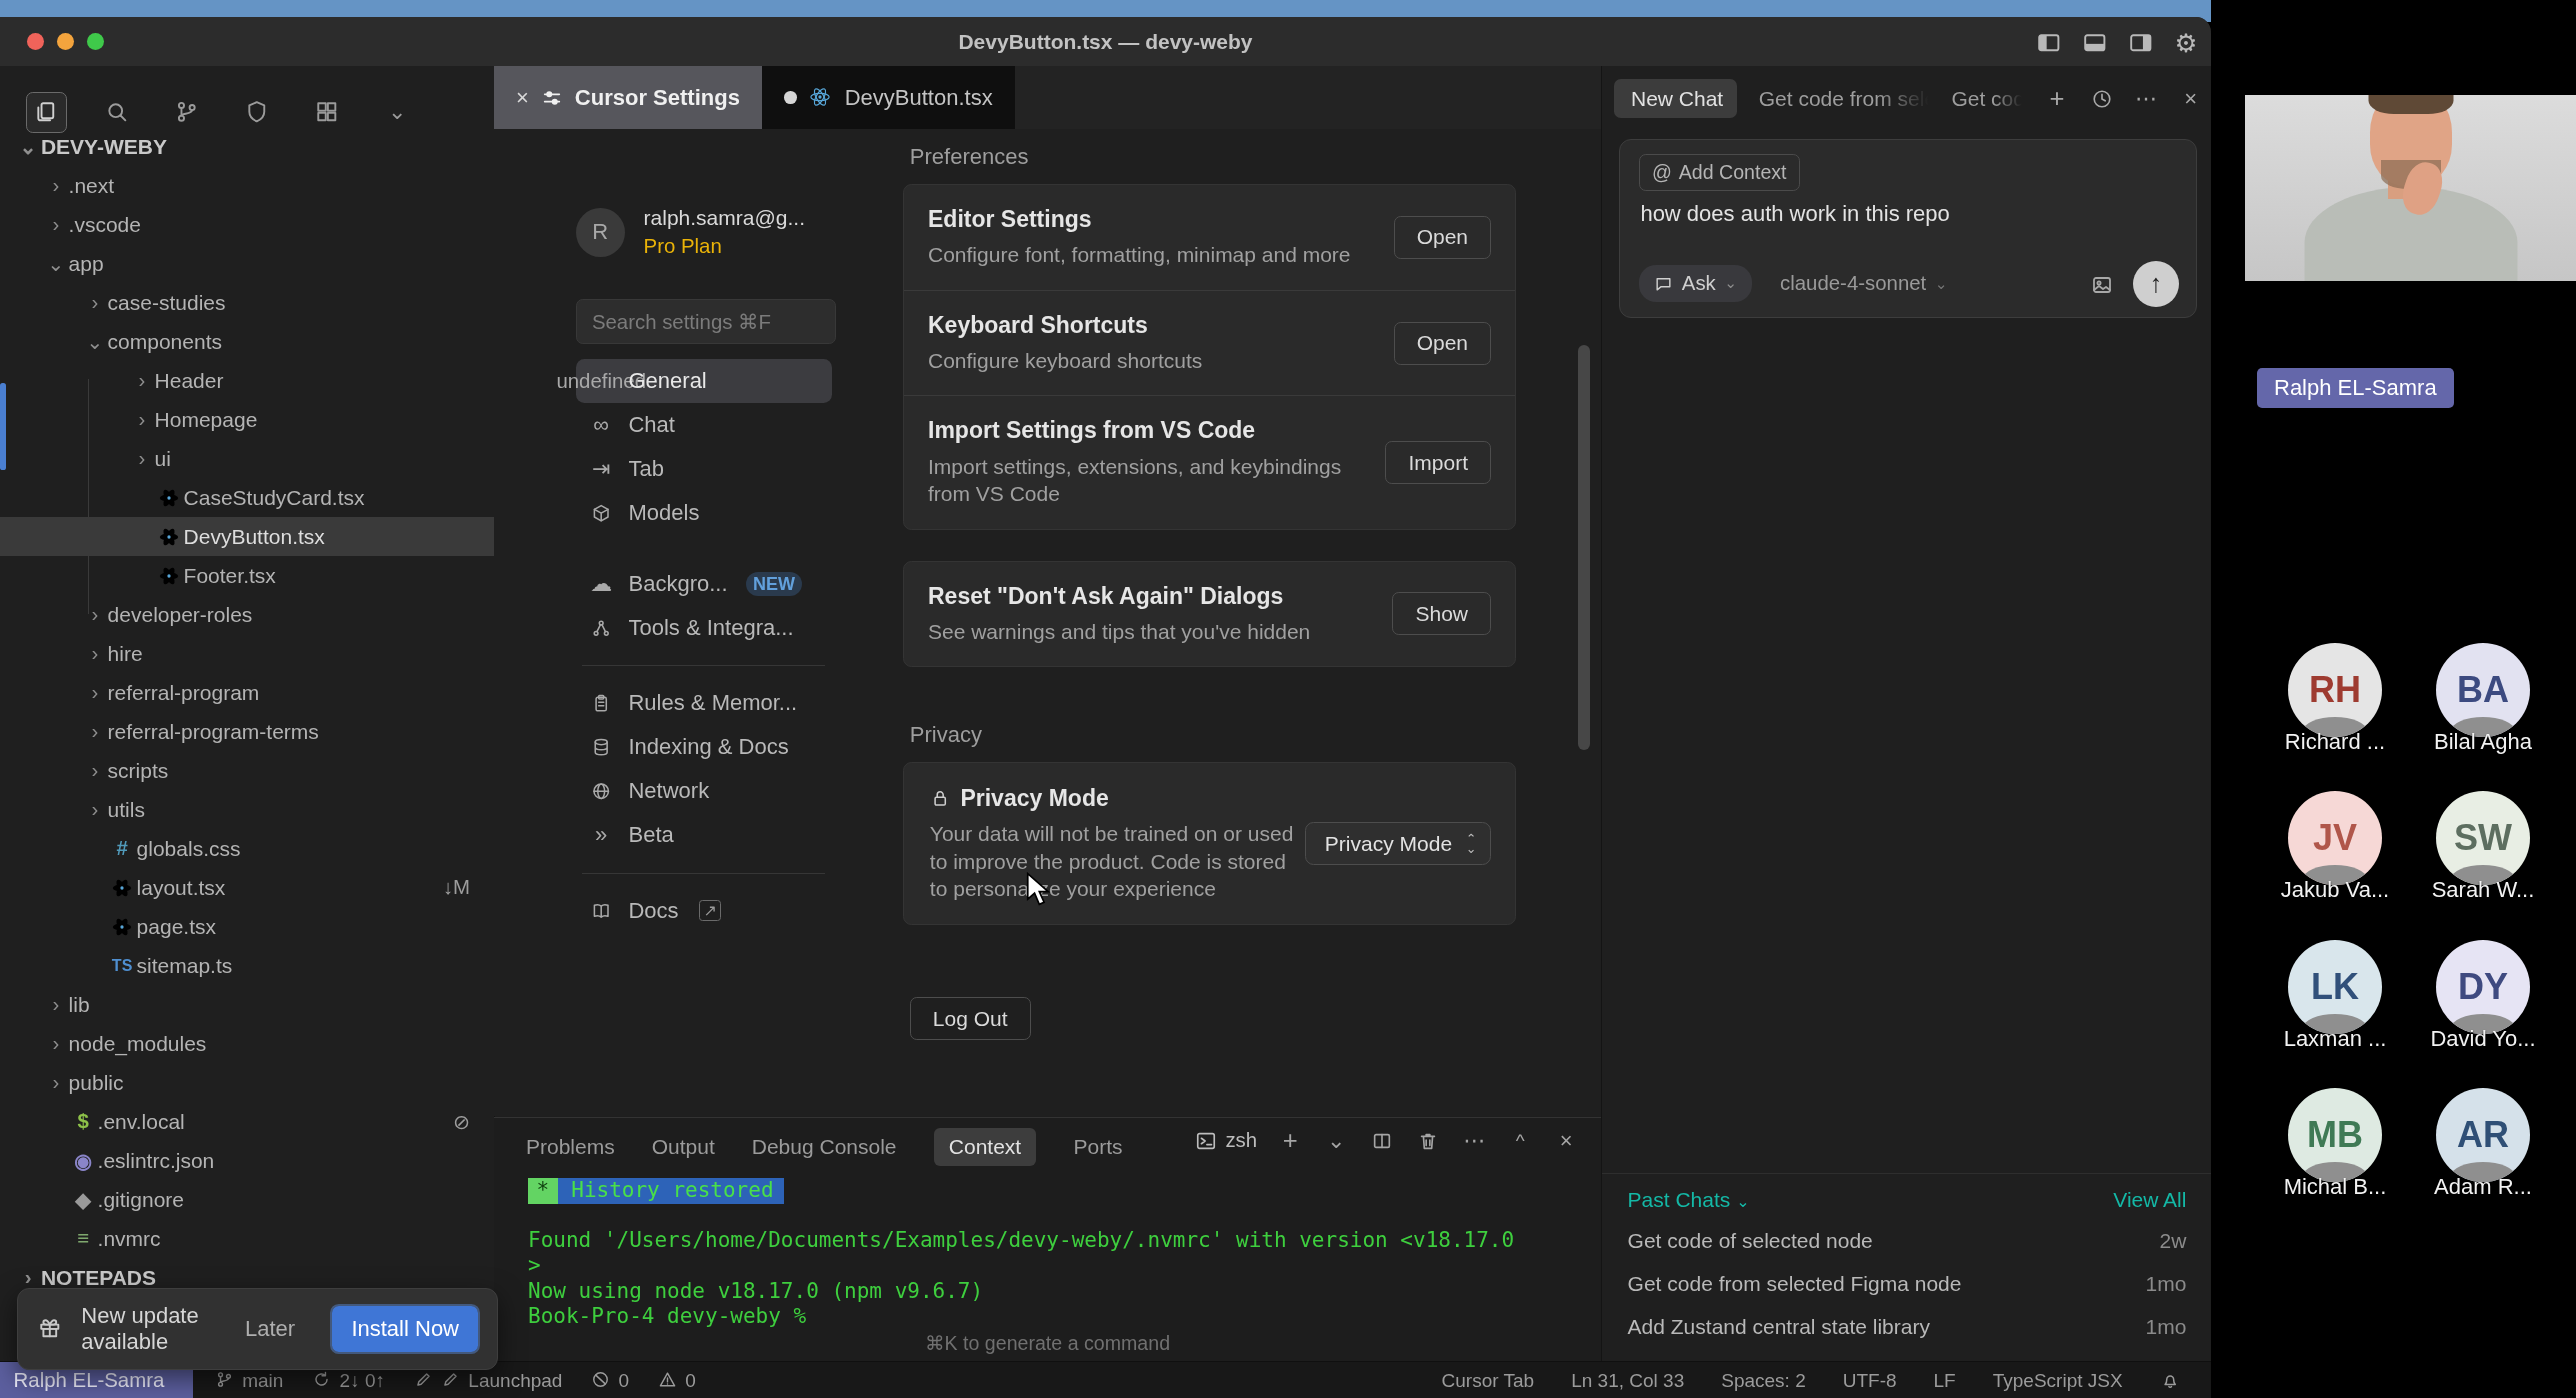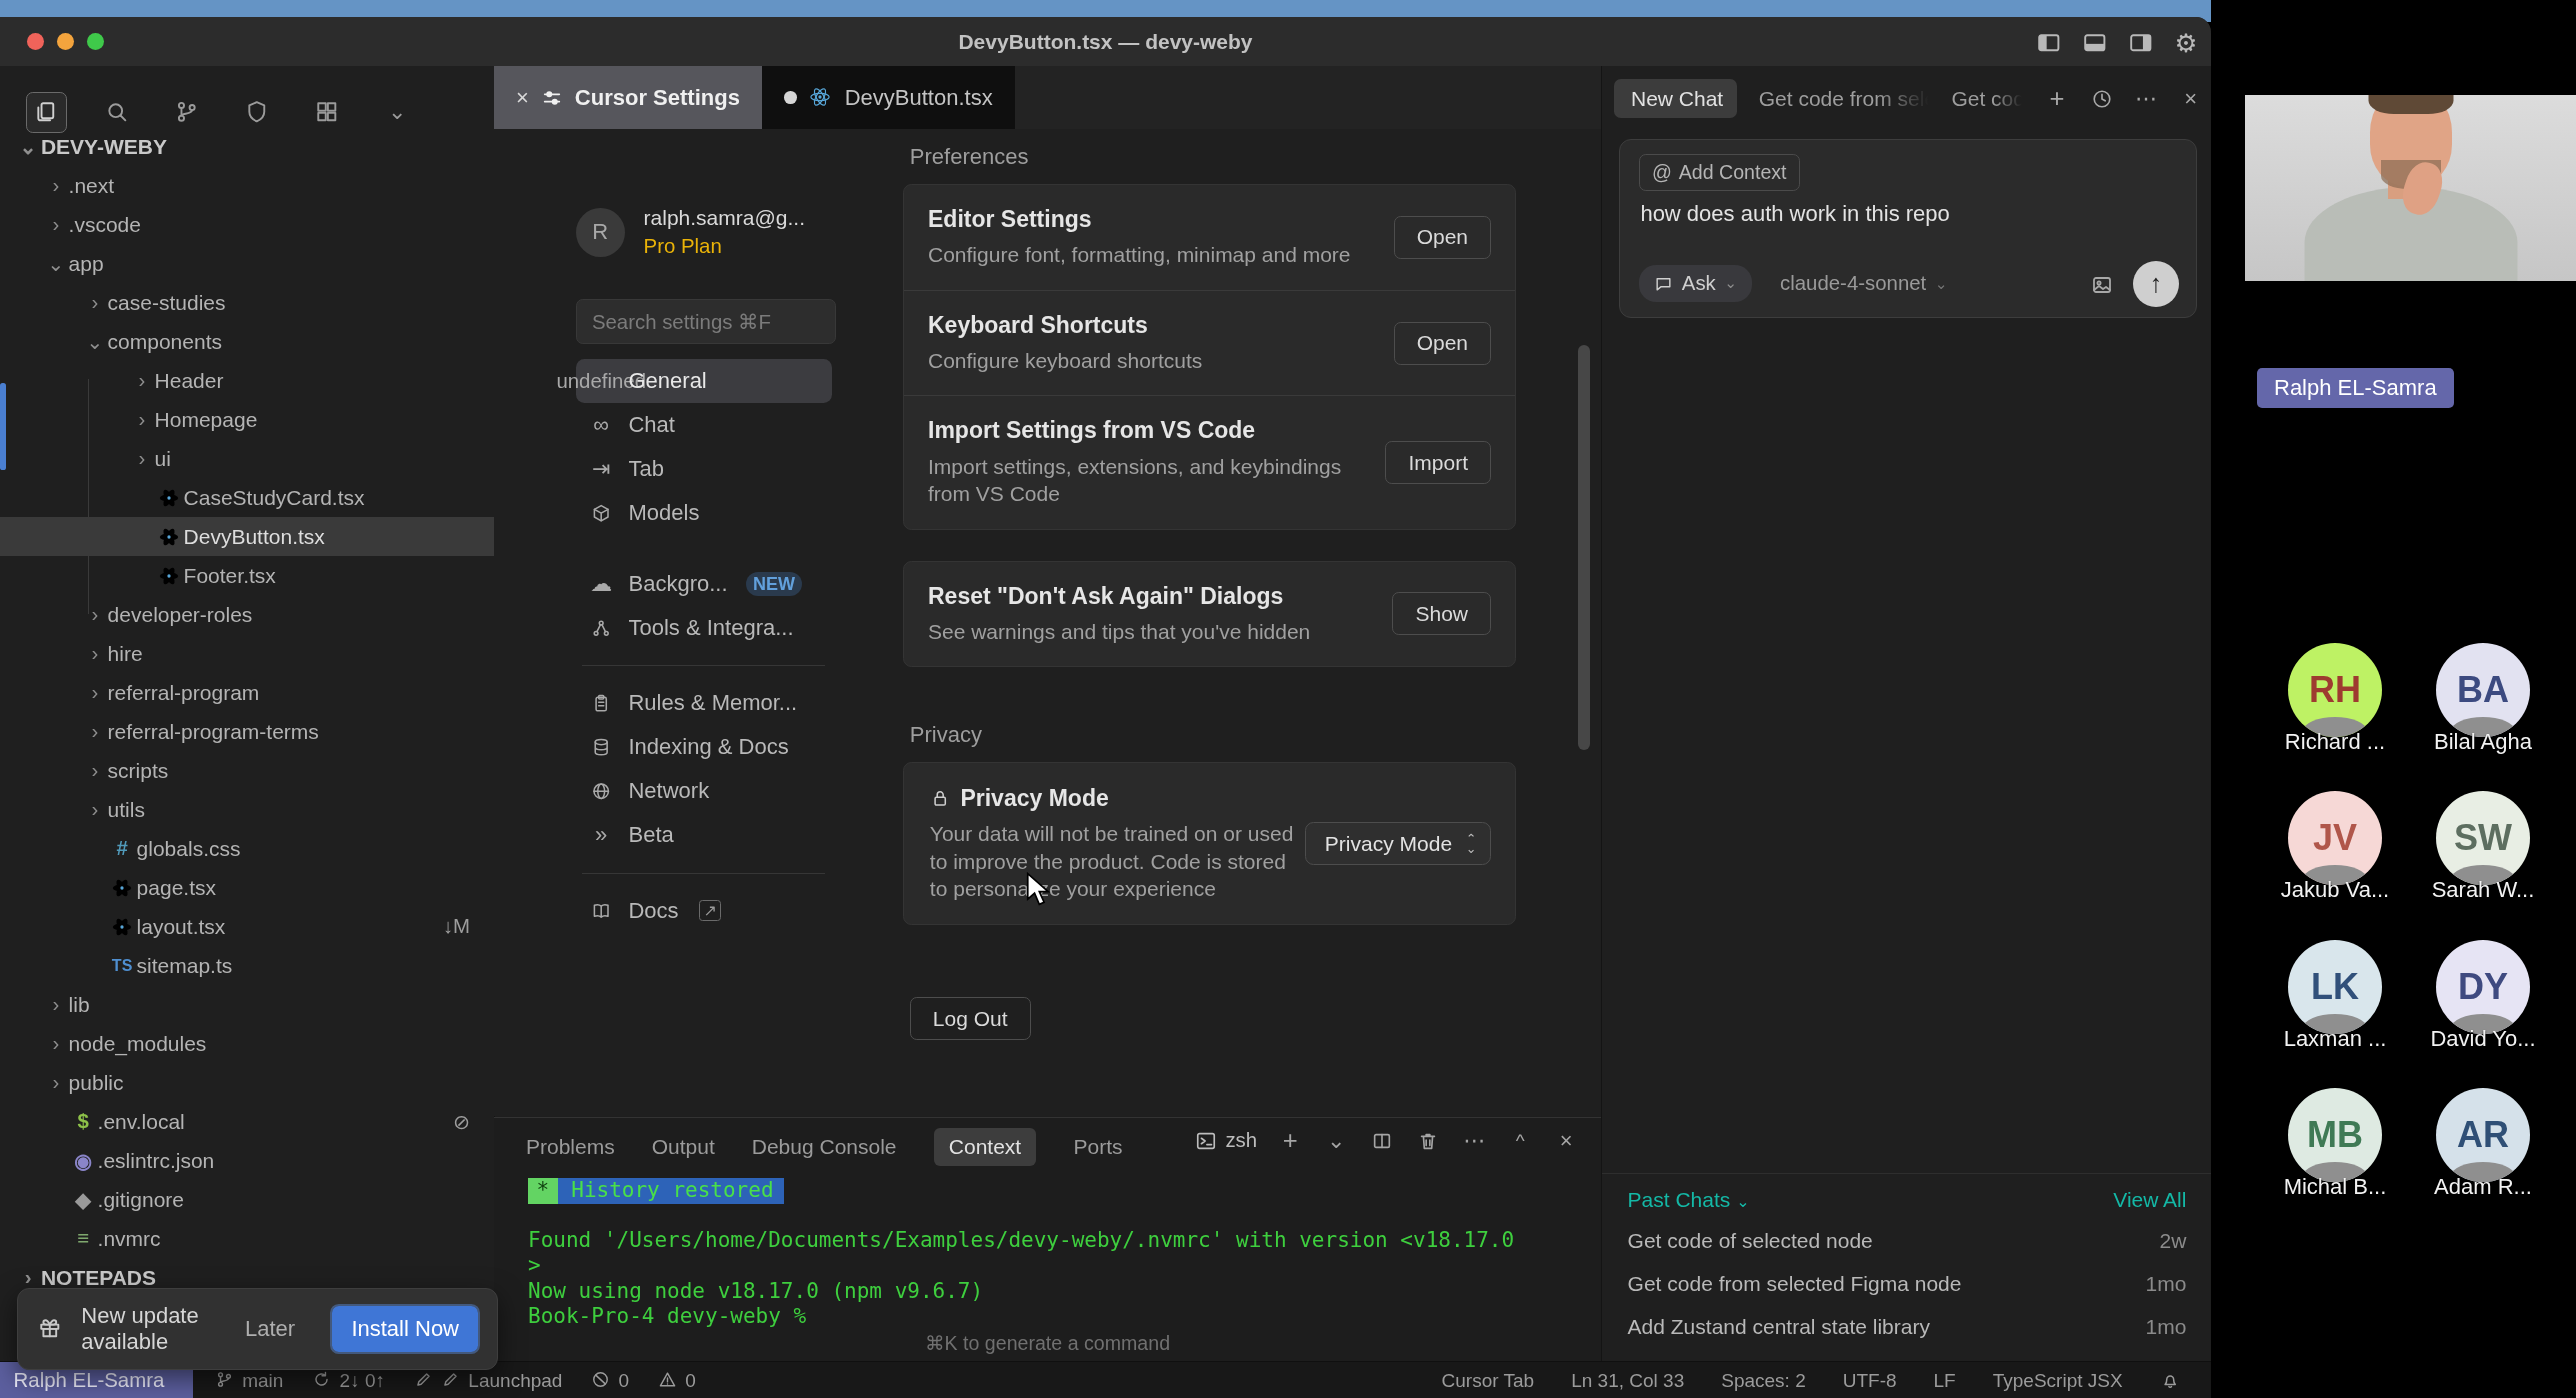--- a/index.html
+++ b/index.html
@@ -317,34 +317,34 @@
         <div class="trow" style="padding-left: 82px;">
           <span class="tw"></span>
           <span class="ti" style="color:#58a6d8">
             <svg viewBox="0 0 24 24" style="stroke-width:1.2">
               <ellipse cx="12" cy="12" rx="10" ry="4"></ellipse>
               <ellipse cx="12" cy="12" rx="10" ry="4" transform="rotate(60 12 12)"></ellipse>
               <ellipse cx="12" cy="12" rx="10" ry="4" transform="rotate(120 12 12)"></ellipse>
               <circle cx="12" cy="12" r="1.8" fill="currentColor" stroke="none"></circle>
             </svg>
           </span>
-          <span class="tl">page.tsx</span>
+          <span class="tl">layout.tsx</span>
+          <span class="tbg">↓M</span>
         </div>
         <div class="trow" style="padding-left: 82px;">
           <span class="tw"></span>
           <span class="ti" style="color:#58a6d8">
             <svg viewBox="0 0 24 24" style="stroke-width:1.2">
               <ellipse cx="12" cy="12" rx="10" ry="4"></ellipse>
               <ellipse cx="12" cy="12" rx="10" ry="4" transform="rotate(60 12 12)"></ellipse>
               <ellipse cx="12" cy="12" rx="10" ry="4" transform="rotate(120 12 12)"></ellipse>
               <circle cx="12" cy="12" r="1.8" fill="currentColor" stroke="none"></circle>
             </svg>
           </span>
-          <span class="tl">layout.tsx</span>
-          <span class="tbg">↓M</span>
+          <span class="tl">page.tsx</span>
         </div>
         <div class="trow" style="padding-left: 82px;">
           <span class="tw"></span>
           <span class="ti tx" style="color:#4f8fd0;font-size:16px">TS</span>
           <span class="tl">sitemap.ts</span>
         </div>
         <div class="trow" style="padding-left: 43px;">
           <span class="tw">›</span>
           <span class="tl">lib</span>
         </div>
@@ -809,21 +809,21 @@
     <div class="shirt"></div>
     <div class="neck"></div>
     <div class="head"></div>
     <div class="beard"></div>
     <div class="hair"></div>
     <div class="hand"></div>
   </div>
   <div id="presenter-badge" class="abs">Ralph EL-Samra</div>
   <div id="pgrid">
       <div class="pgrid-item abs" style="left: 39px; top: 643px;">
-        <div class="pav" style="background:#bef264;color:#9e3b30">RH</div>
+        <div class="pav" style="background:#e5e5e5;color:#9e3b30">RH</div>
         <div class="pname">Richard ...</div>
       </div>
       <div class="pgrid-item abs" style="left: 187px; top: 643px;">
         <div class="pav" style="background:#e2e2f1;color:#3c4a80">BA</div>
         <div class="pname">Bilal Agha</div>
       </div>
       <div class="pgrid-item abs" style="left: 39px; top: 791px;">
         <div class="pav" style="background:#f6d8d6;color:#b0564a">JV</div>
         <div class="pname">Jakub Va...</div>
       </div>

